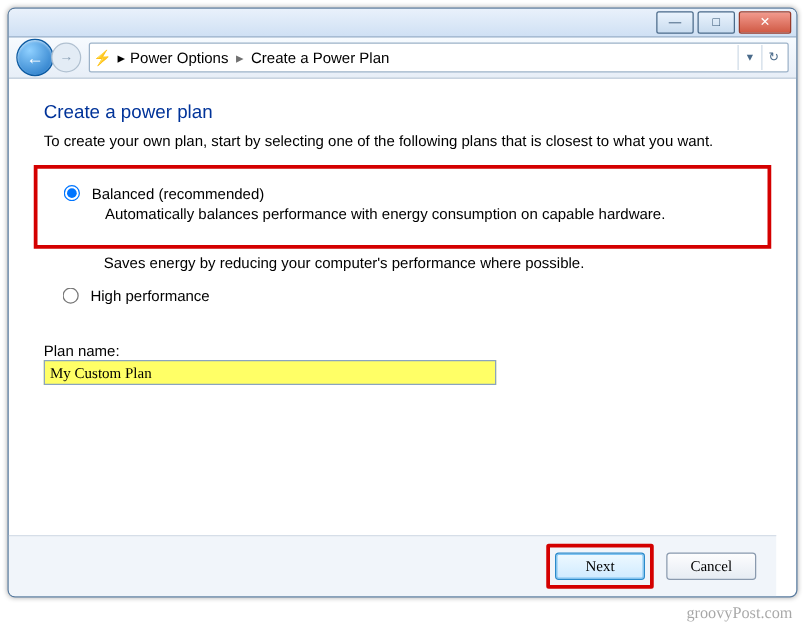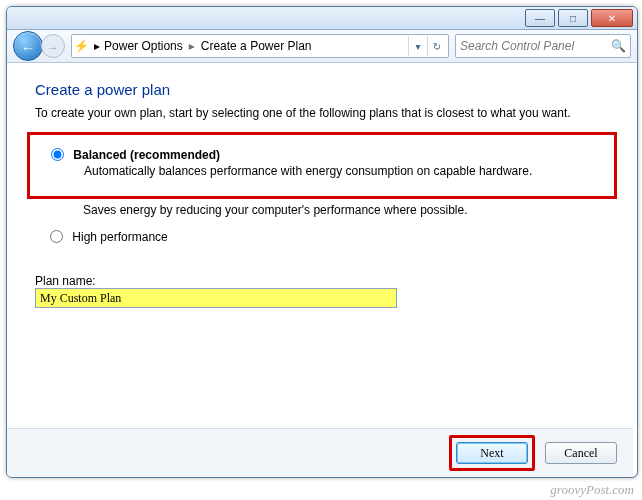--- a/index.html
+++ b/index.html
@@ -22,29 +22,29 @@
   .smbtn{width:18px;height:20px;display:flex;align-items:center;justify-content:center;color:#4a6a8a;border-left:1px solid #cfdbe8;font-size:10px}
   .searchwrap{width:166px;height:22px;border:1px solid #9cb2c8;border-radius:2px;background:#fff;display:flex;align-items:center;padding:0 4px;color:#7a7a7a;font-style:italic}
   .searchwrap .sicon{margin-left:auto;font-style:normal;color:#3a6aa0;font-size:12px}
   .content{padding:18px 28px 0 28px}
   h1.page{color:#003399;font-weight:400;font-size:15px;margin:0 0 8px 0}
   .intro{margin:0 0 12px 0}
   .hl{border:3px solid #d40000;padding:6px 6px 8px 6px;margin-left:-8px;margin-right:-8px}
   .opt{margin:4px 0 10px 10px}
   .opt input[type=radio]{vertical-align:-2px;margin-right:6px}
   .opt .ttl{font-weight:400}
-  .opt.sel .ttl{font-weight:700}
+  .opt.sel .ttl{font-weight:400}
   .opt .desc{margin:2px 0 0 38px;color:#000}
   .planarea{margin-top:30px}
   .planinput{width:362px;height:20px;border:1px solid #8aa4c0;background:#ffff66;padding:1px 4px;font:12px "Segoe UI";box-sizing:border-box}
-  .btnbar{position:absolute;left:0;right:4px;bottom:0;height:48px;border-top:1px solid #d6dee8;background:#f1f5fa;display:flex;align-items:center;justify-content:flex-end;padding-right:16px;gap:10px}
+  .btnbar{position:absolute;left:0;right:16px;bottom:0;height:48px;border-top:1px solid #d6dee8;background:#f1f5fa;display:flex;align-items:center;justify-content:flex-end;padding-right:16px;gap:10px}
   .btn{min-width:72px;height:22px;border:1px solid #8a9aae;border-radius:3px;background:linear-gradient(#fdfdfe,#e6ecf3);font:12px "Segoe UI";cursor:default;padding:0 14px}
   .btn.primary{border-color:#2a8acb;box-shadow:0 0 0 1px #7ec4f3 inset;background:linear-gradient(#eef9ff,#cfeaff)}
   .hlbtn{border:3px solid #d40000;padding:4px;border-radius:2px}
-  .watermark{position:absolute;right:8px;bottom:2px;font-style:italic;color:rgba(0,0,0,.35);font-size:13px;font-family:Georgia,serif}
+  .watermark{position:absolute;right:8px;bottom:2px;color:rgba(0,0,0,.35);font-size:13px;font-family:Georgia,serif}
 </style>
 </head>
 <body>
 
 <div class="shot">
   <div class="window">
 
     <div class="titlebar">
       <div class="winbtns">
         <div class="winbtn">—</div>
@@ -63,24 +63,20 @@
         <span class="sep">▸</span>
         <div class="crumbs">
           <span class="crumblink">Power Options</span>
           <span class="sep">▸</span>
           <span class="crumblink">Create a Power Plan</span>
         </div>
         <div class="addrbtns">
           <div class="smbtn">▾</div>
           <div class="smbtn">↻</div>
         </div>
-      </div>
-      <div class="searchwrap">
-        <span>Search Control Panel</span>
-        <span class="sicon">🔍</span>
       </div>
     </div>
 
     <div class="content">
       <h1 class="page">Create a power plan</h1>
       <p class="intro">To create your own plan, start by selecting one of the following plans that is closest to what you want.</p>
 
       <div class="hl">
         <div class="opt sel">
           <label>

